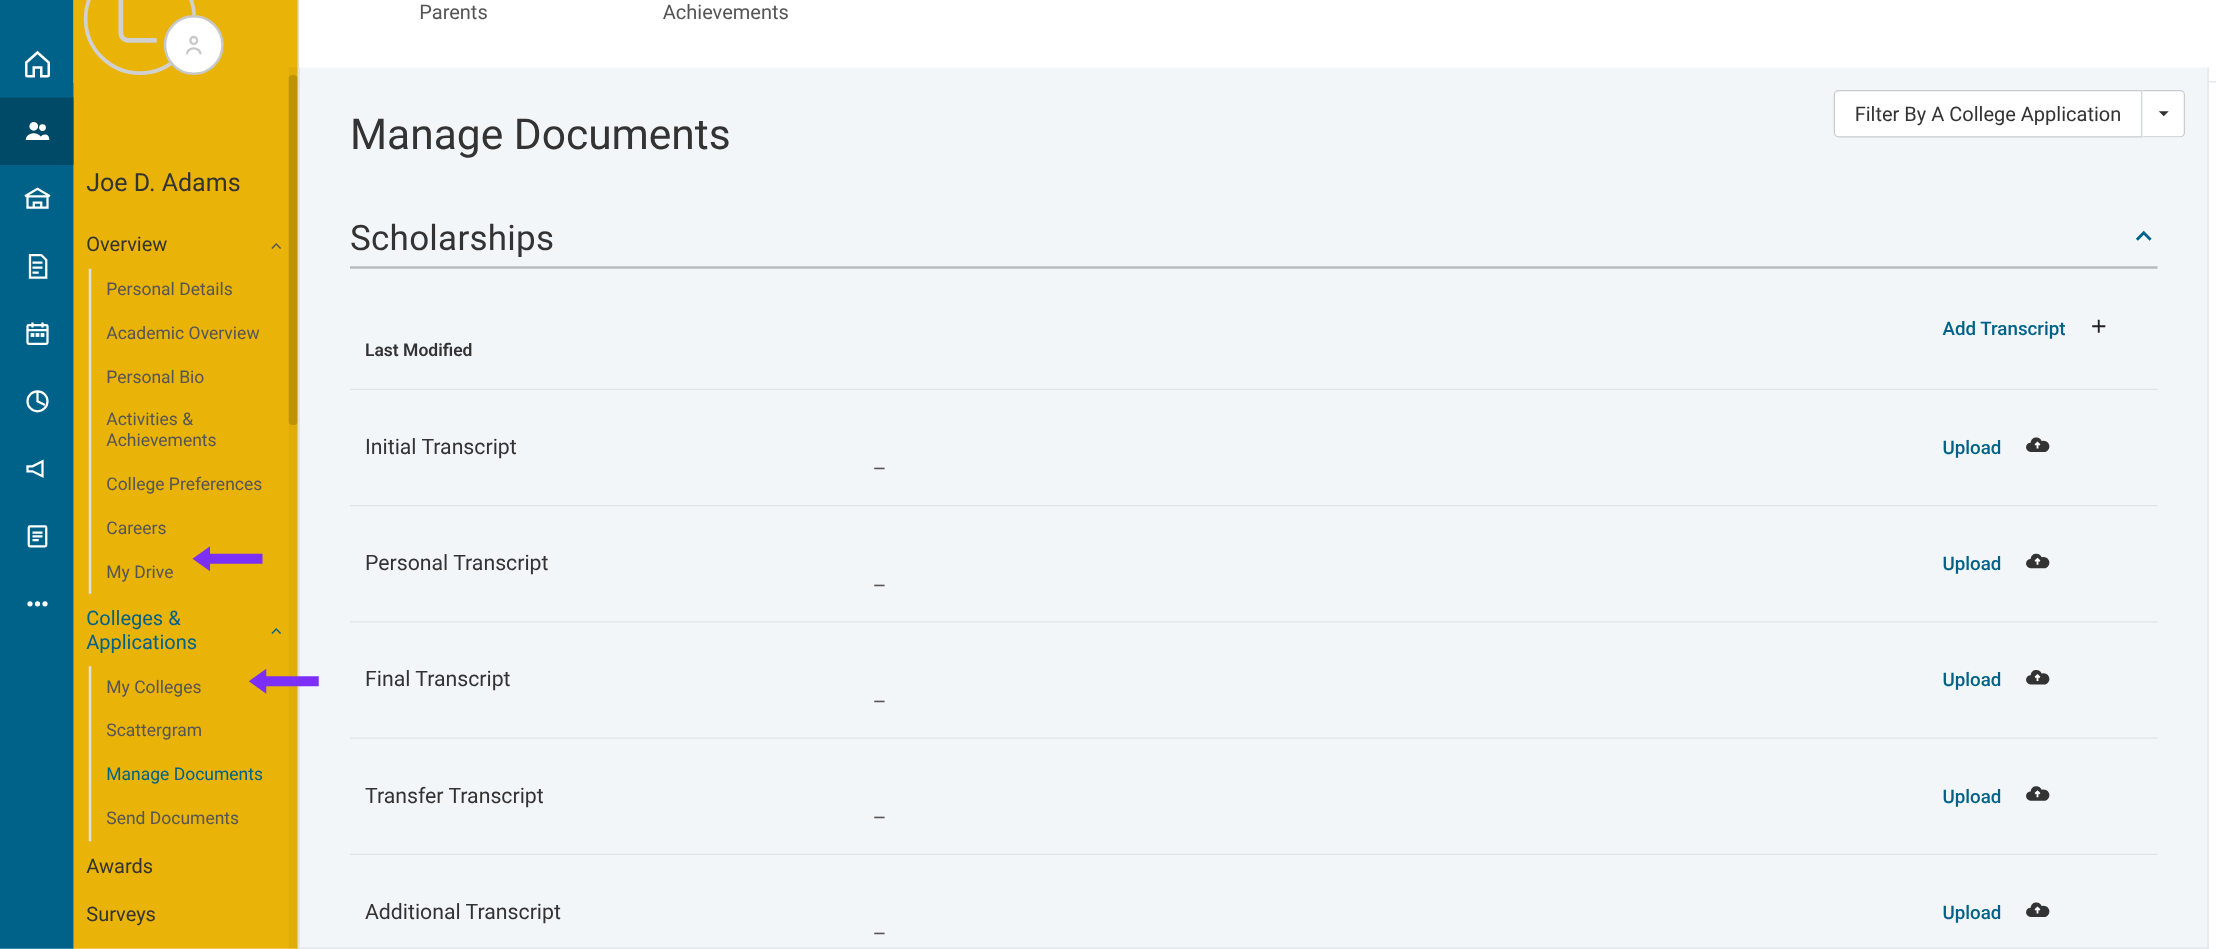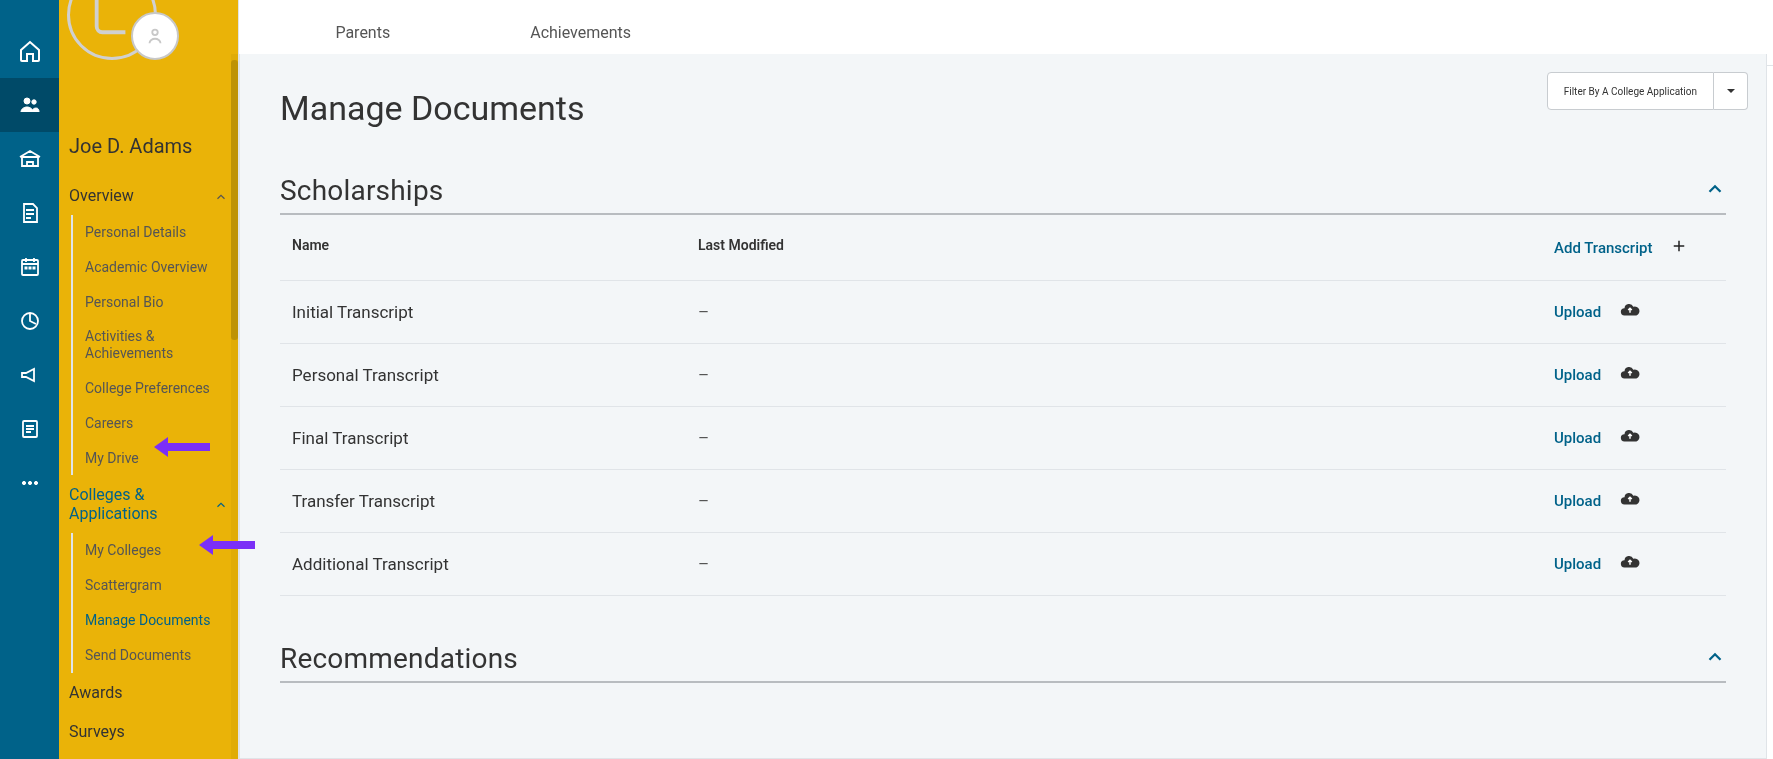--- a/index.html
+++ b/index.html
@@ -5,21 +5,21 @@
 * { margin:0; padding:0; box-sizing:border-box; font-family:-apple-system,BlinkMacSystemFont,"Segoe UI",Roboto,Helvetica,Arial,sans-serif; }
 body { background:#fff; width:1773px; height:759px; overflow:hidden; position:relative; }
 
 
 .rail { position:absolute; left:0; top:0; width:59px; height:759px; background:#006289; display:flex; flex-direction:column; align-items:center; padding-top:24px; }
 .rail-item { width:59px; height:54px; display:flex; align-items:center; justify-content:center; cursor:pointer; }
 .rail-item.active { background:#004a68; }
 .rail-item svg { width:24px; height:24px; fill:#fff; stroke:#fff; }
 
 
-.topbar { position:absolute; left:59px; top:0; right:0; height:66px; background:#fff; border-bottom:1px solid #e0e4e8; display:flex; align-items:center; padding-left:90px; }
+.topbar { position:absolute; left:59px; top:0; right:0; height:66px; background:#fff; border-bottom:1px solid #e0e4e8; display:flex; align-items:flex-start; padding-left:90px; }
 .topbar a { color:#555; font-size:16px; margin-right:140px; text-decoration:none; cursor:pointer; }
 
 
 .side { position:absolute; left:59px; top:0; width:180px; height:759px; background:#eab308; border-right:1px solid #e0e4e8; padding-top:10px; }
 .side-scroll { position:absolute; right:0; top:54px; width:7px; height:705px; background:rgba(0,0,0,0.04); }
 .side-scroll-thumb { position:absolute; top:6px; width:7px; height:280px; background:rgba(0,0,0,0.15); border-radius:3px; }
 .avatar { width:120px; height:120px; margin:0 0 0 8px; position:relative; }
 .avatar-big { width:90px; height:90px; border:3px solid #d0d0d0; border-radius:50%; position:absolute; top:-40px; left:0; display:flex; align-items:center; justify-content:center; }
 .avatar-big svg { width:46px; height:46px; stroke:#d0d0d0; fill:none; stroke-width:2; }
 .avatar-small { width:48px; height:48px; border:2px solid #c8c8c8; border-radius:50%; position:absolute; top:2px; left:64px; background:#fff; display:flex; align-items:center; justify-content:center; }
@@ -33,34 +33,34 @@
 .menu-sub a { display:block; padding:9px 6px 9px 12px; font-size:14px; color:#555; text-decoration:none; cursor:pointer; line-height:1.2; }
 .menu-sub a.active { color:#006289; }
 .chev { width:14px; height:14px; }
 .chev svg { width:14px; height:14px; stroke:#555; fill:none; stroke-width:2; }
 .menu-group.link .chev svg { stroke:#006289; }
 
 
 .main { position:absolute; left:239px; top:54px; right:6px; bottom:0; background:#f3f6f8; padding:34px 40px; overflow:hidden; border:1px solid #e0e4e8; border-top:none; }
 .main h1 { font-size:34px; font-weight:400; color:#333; }
 .filter { position:absolute; right:18px; top:18px; display:flex; }
-.filter-btn { background:#fff; border:1px solid #c8ccd0; height:38px; display:flex; align-items:center; padding:0 16px; font-size:10px; color:#333; border-radius:4px 0 0 4px; cursor:pointer;margin-left:48px; }
+.filter-btn { background:#fff; border:1px solid #c8ccd0; height:38px; display:flex; align-items:center; padding:0 16px; font-size:16px; color:#333; border-radius:4px 0 0 4px; cursor:pointer;margin-left:48px; }
 .filter-drop { background:#fff; border:1px solid #c8ccd0; border-left:none; width:34px; height:38px; display:flex; align-items:center; justify-content:center; border-radius:0 4px 4px 0; cursor:pointer; }
 .filter-drop svg { width:12px; height:12px; fill:#333; }
 
 .section { margin-top:46px; }
 .section-head { display:flex; justify-content:space-between; align-items:center; border-bottom:2px solid #b8bcc0; padding-bottom:6px; }
 .section-head h2 { font-size:28px; font-weight:400; color:#333; letter-spacing:0.2px; }
 .section-head .coll { cursor:pointer; }
 .section-head .coll svg { width:22px; height:22px; stroke:#006289; fill:none; stroke-width:2.5; }
 
 .tbl { width:100%; }
 .tbl-head { display:flex; padding:22px 12px 22px 12px; font-size:14px; color:#333; font-weight:600; border-bottom:1px solid #e0e4e8; }
 .col-name { flex:0 0 406px; }
-.col-mod { flex:1; }
+.col-mod { flex:1;margin-top:36px; }
 .col-act { flex:0 0 160px; text-align:right; display:flex; justify-content:flex-start; align-items:center; gap:18px; }
 .col-act .link-a { color:#006289; font-size:15px; font-weight:500; cursor:pointer; }
 .col-act .plus svg { width:18px; height:18px; stroke:#222; stroke-width:2; fill:none; }
 .tbl-row { display:flex; padding:18px 12px; font-size:17px; color:#333; border-bottom:1px solid #e0e4e8; align-items:center; }
 .tbl-row .col-mod { color:#555; }
 .tbl-row .col-act .link-a { font-size:15px; }
 .cloud svg { width:22px; height:22px; fill:#333; }
 
 
 .arrow { position:absolute; z-index:10; }
@@ -205,21 +205,20 @@
 
   <div class="section">
     <div class="section-head">
       <h2>Scholarships</h2>
       <span class="coll"><svg viewBox="0 0 24 24">
             <path d="M6 15l6-6 6 6"></path>
           </svg></span>
     </div>
     <div class="tbl">
       <div class="tbl-head">
-        <div class="col-name">Name</div>
         <div class="col-mod">Last Modified</div>
         <div class="col-act">
           <span class="link-a">Add Transcript</span>
           <span class="plus"><svg viewBox="0 0 24 24">
                 <path d="M12 5v14M5 12h14"></path>
               </svg></span>
         </div>
       </div>
       <div id="transcript-rows">
           <div class="tbl-row">

